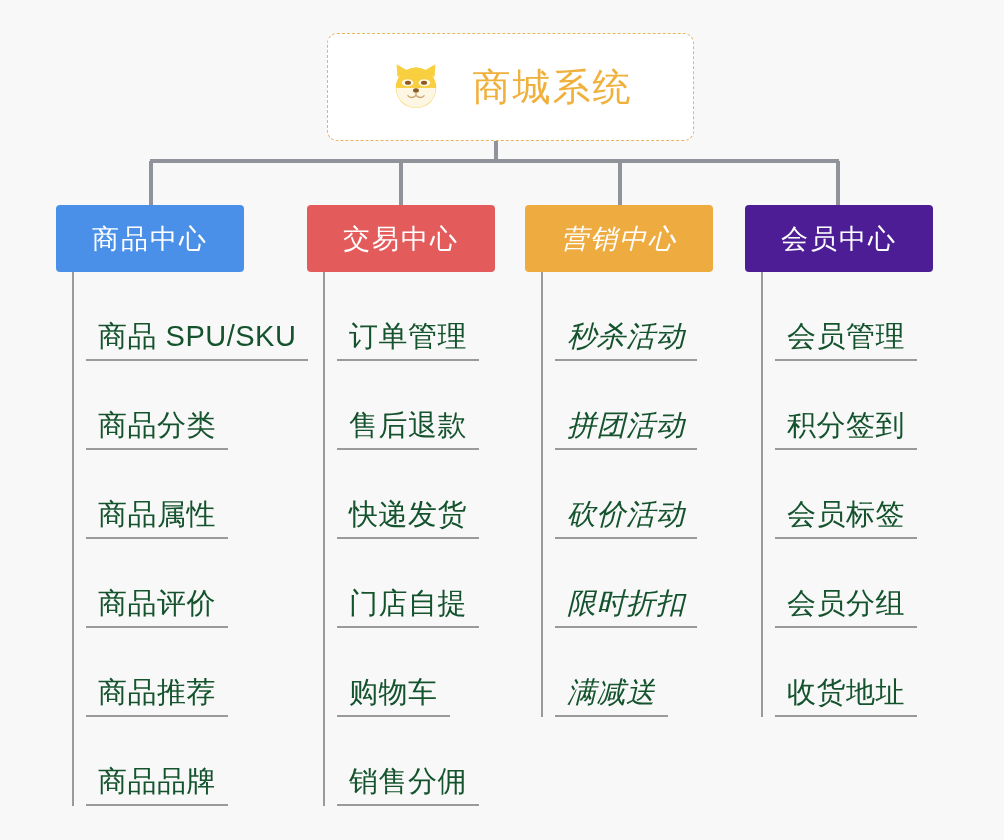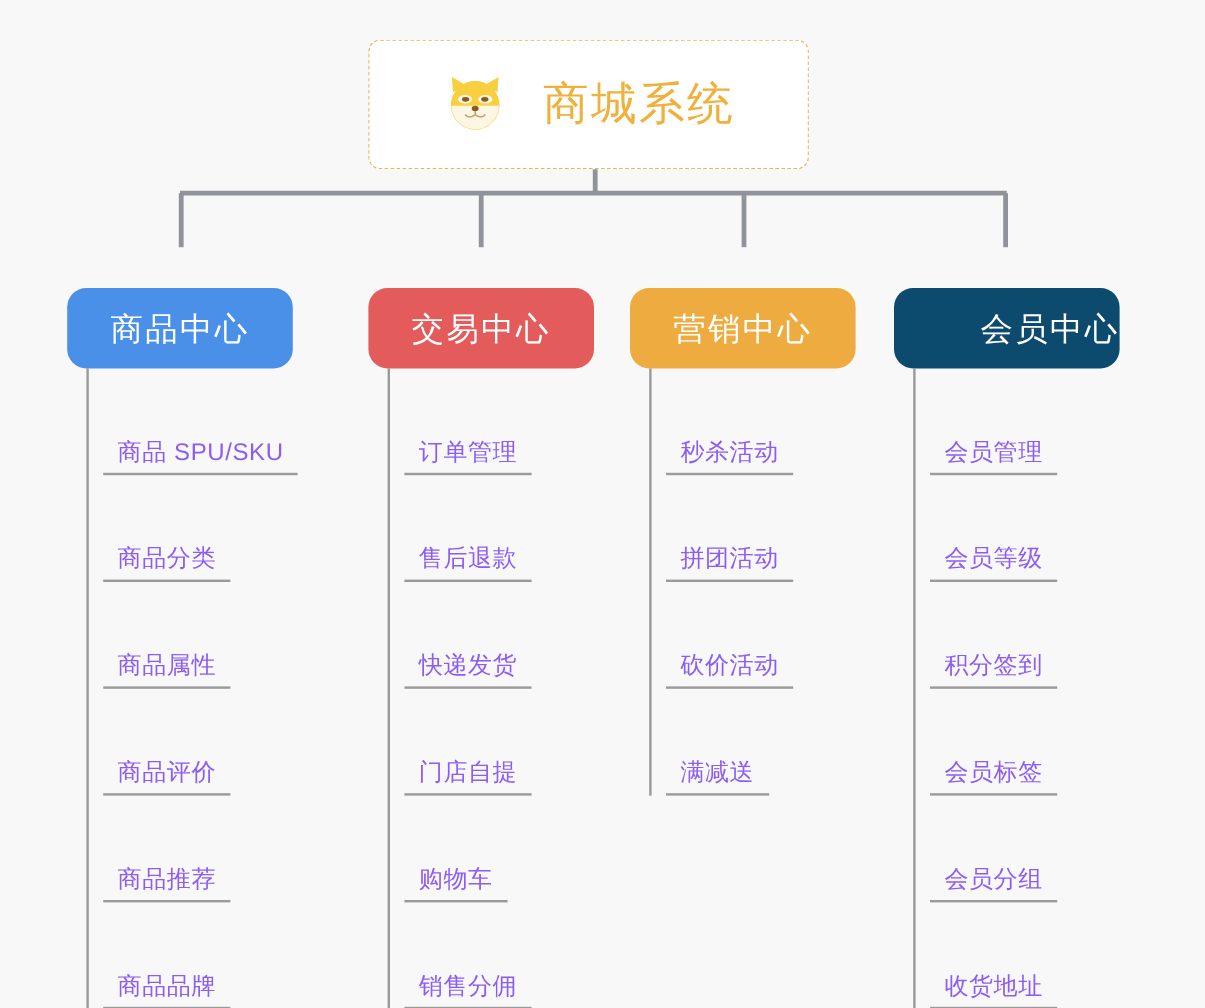--- a/index.html
+++ b/index.html
@@ -15,21 +15,21 @@
   }
   #canvas {
     position: relative;
     width: 1004px;
     height: 840px;
   }
 
   
   #root-node {
     position: absolute;
-    left: 307px;
+    left: 327px;
     top: 33px;
     width: 367px;
     height: 108px;
     background: #ffffff;
     border: 1px dashed #e8b55b;
     border-radius: 10px;
     box-sizing: border-box;
     display: flex;
     align-items: center;
     justify-content: center;
@@ -59,29 +59,28 @@
     pointer-events: none;
   }
 
   
   .branch-column {
     position: absolute;
     top: 205px;
   }
   .branch-header {
     height: 67px;
-    border-radius: 16px;
+    border-radius: 4px;
     display: flex;
     align-items: center;
     justify-content: center;
     color: #ffffff;
     font-size: 27px;
     letter-spacing: 2px;
     box-sizing: border-box;
-    margin-top: 35px;
   }
   .leaf-list {
     position: relative;
     margin-top: 0;
     padding-top: 0;
   }
   .leaf-item {
     position: relative;
     height: 89px;
     display: flex;
@@ -89,37 +88,37 @@
     box-sizing: border-box;
   }
   .leaf-inner {
     position: relative;
     display: inline-block;
     margin-left: 30px;
     padding: 0 12px 6px 12px;
     border-bottom: 2px solid #9a9a9a;
   }
   .leaf-label {
-    font-size: 20px;
-    color: #8b5cf6;
+    font-size: 29px;
+    color: #14532d;
     white-space: nowrap;
     line-height: 1.1;
     letter-spacing: 0.5px;
   }
 
   
   #col-0 { left: 56px;  width: 188px; }
   #col-1 { left: 307px; width: 188px; }
-  #col-2 { left: 525px; width: 188px; }
+  #col-2 { left: 525px; width: 188px; font-style: italic; }
   #col-3 { left: 745px; width: 188px; }
 
   #col-0 .branch-header { background: #4a90e8; }
   #col-1 .branch-header { background: #e45b5b; }
   #col-2 .branch-header { background: #eeab3f; }
-  #col-3 .branch-header { background: #0c4a6e; justify-content: flex-end; }
+  #col-3 .branch-header { background: #4c1d95; }
 
   
   .spine {
     position: absolute;
     left: 16px;
     top: 0;
     bottom: 0;
     width: 2px;
     background: #9a9a9a;
   }
@@ -231,38 +230,38 @@
       <div class="leaf-item">
           <div class="leaf-inner"><span class="leaf-label">秒杀活动</span></div>
         </div>
       <div class="leaf-item">
           <div class="leaf-inner"><span class="leaf-label">拼团活动</span></div>
         </div>
       <div class="leaf-item">
           <div class="leaf-inner"><span class="leaf-label">砍价活动</span></div>
         </div>
       <div class="leaf-item">
+          <div class="leaf-inner"><span class="leaf-label">限时折扣</span></div>
+        </div>
+      <div class="leaf-item">
           <div class="leaf-inner"><span class="leaf-label">满减送</span></div>
         </div>
     </div>
   </div>
 
   <div class="branch-column" id="col-3">
     <div class="branch-header">
       <span>会员中心</span>
     </div>
     <div class="leaf-list">
       <div class="spine"></div>
       <div class="leaf-item">
           <div class="leaf-inner"><span class="leaf-label">会员管理</span></div>
         </div>
       <div class="leaf-item">
-          <div class="leaf-inner"><span class="leaf-label">会员等级</span></div>
-        </div>
-      <div class="leaf-item">
           <div class="leaf-inner"><span class="leaf-label">积分签到</span></div>
         </div>
       <div class="leaf-item">
           <div class="leaf-inner"><span class="leaf-label">会员标签</span></div>
         </div>
       <div class="leaf-item">
           <div class="leaf-inner"><span class="leaf-label">会员分组</span></div>
         </div>
       <div class="leaf-item">
           <div class="leaf-inner"><span class="leaf-label">收货地址</span></div>

